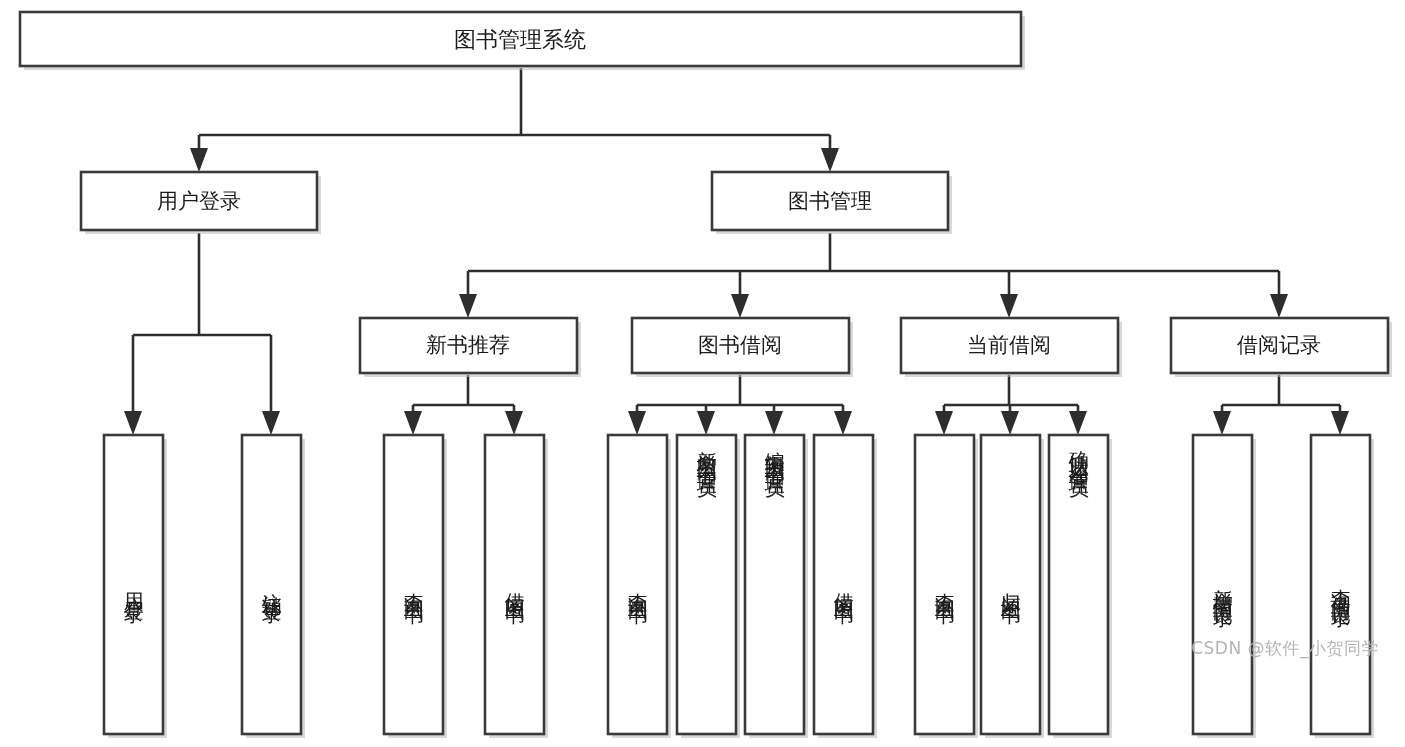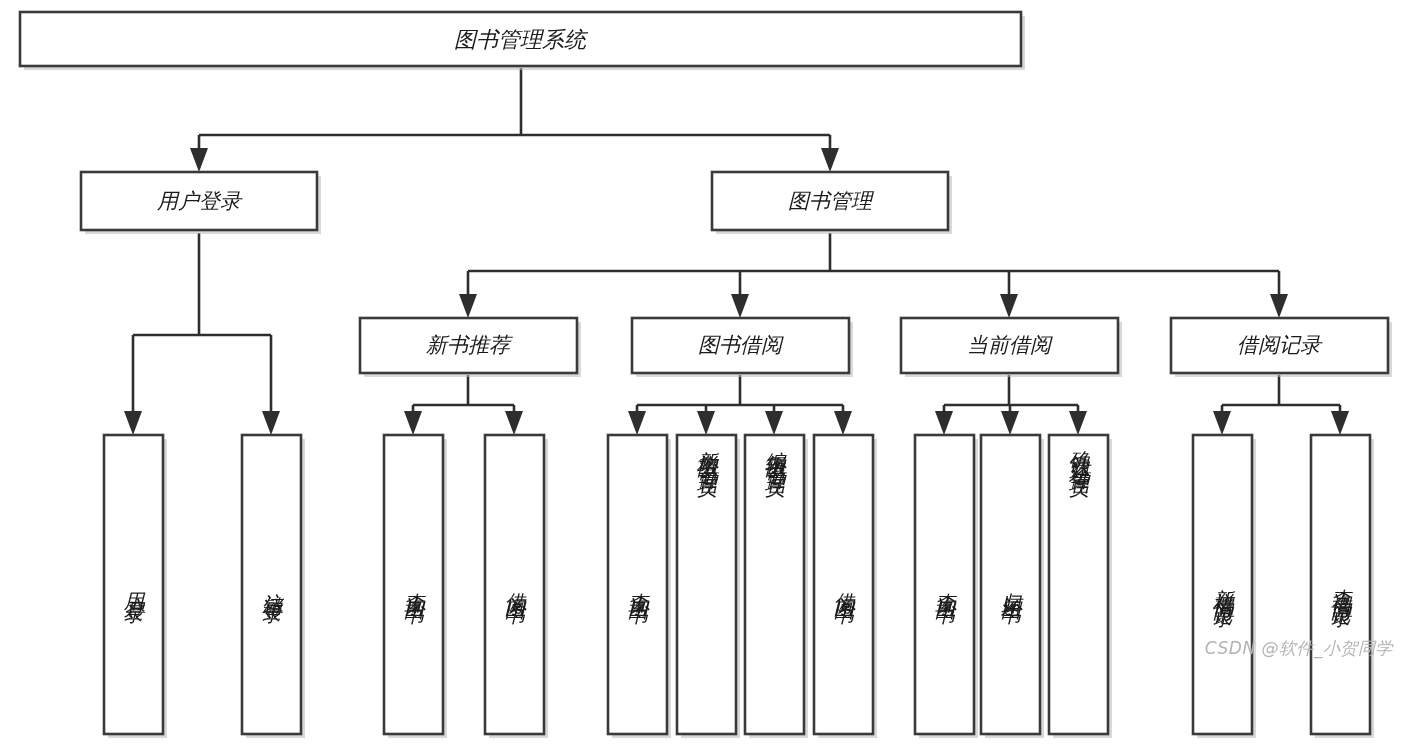--- a/index.html
+++ b/index.html
@@ -12,21 +12,20 @@
     width: 1405px;
     height: 747px;
     overflow: hidden;
     font-family: "DejaVu Sans", "Liberation Sans", sans-serif;
   }
   #diagram-root {
     position: relative;
     width: 1405px;
     height: 664px;
     background: #ffffff;
-    font-style: italic;
   }
   svg#tree-svg {
     position: absolute;
     top: 0;
     left: 0;
     width: 1405px;
     height: 747px;
     display: block;
   }
   .node-box {
@@ -75,21 +74,21 @@
     text-orientation: upright;
     font-family: "DejaVu Sans", "Liberation Sans", sans-serif;
     font-size: 20px;
     line-height: 1.18;
     letter-spacing: 4px;
     color: #1b1b1b;
     white-space: nowrap;
   }
   .watermark {
     position: absolute;
-    right: 12px;
+    right: 26px;
     bottom: 4px;
     font-family: "DejaVu Sans", "Liberation Sans", sans-serif;
     font-size: 17px;
     color: #b4b4b4;
     letter-spacing: 0.5px;
     white-space: nowrap;
   }
 </style>
 </head>
 <body>

